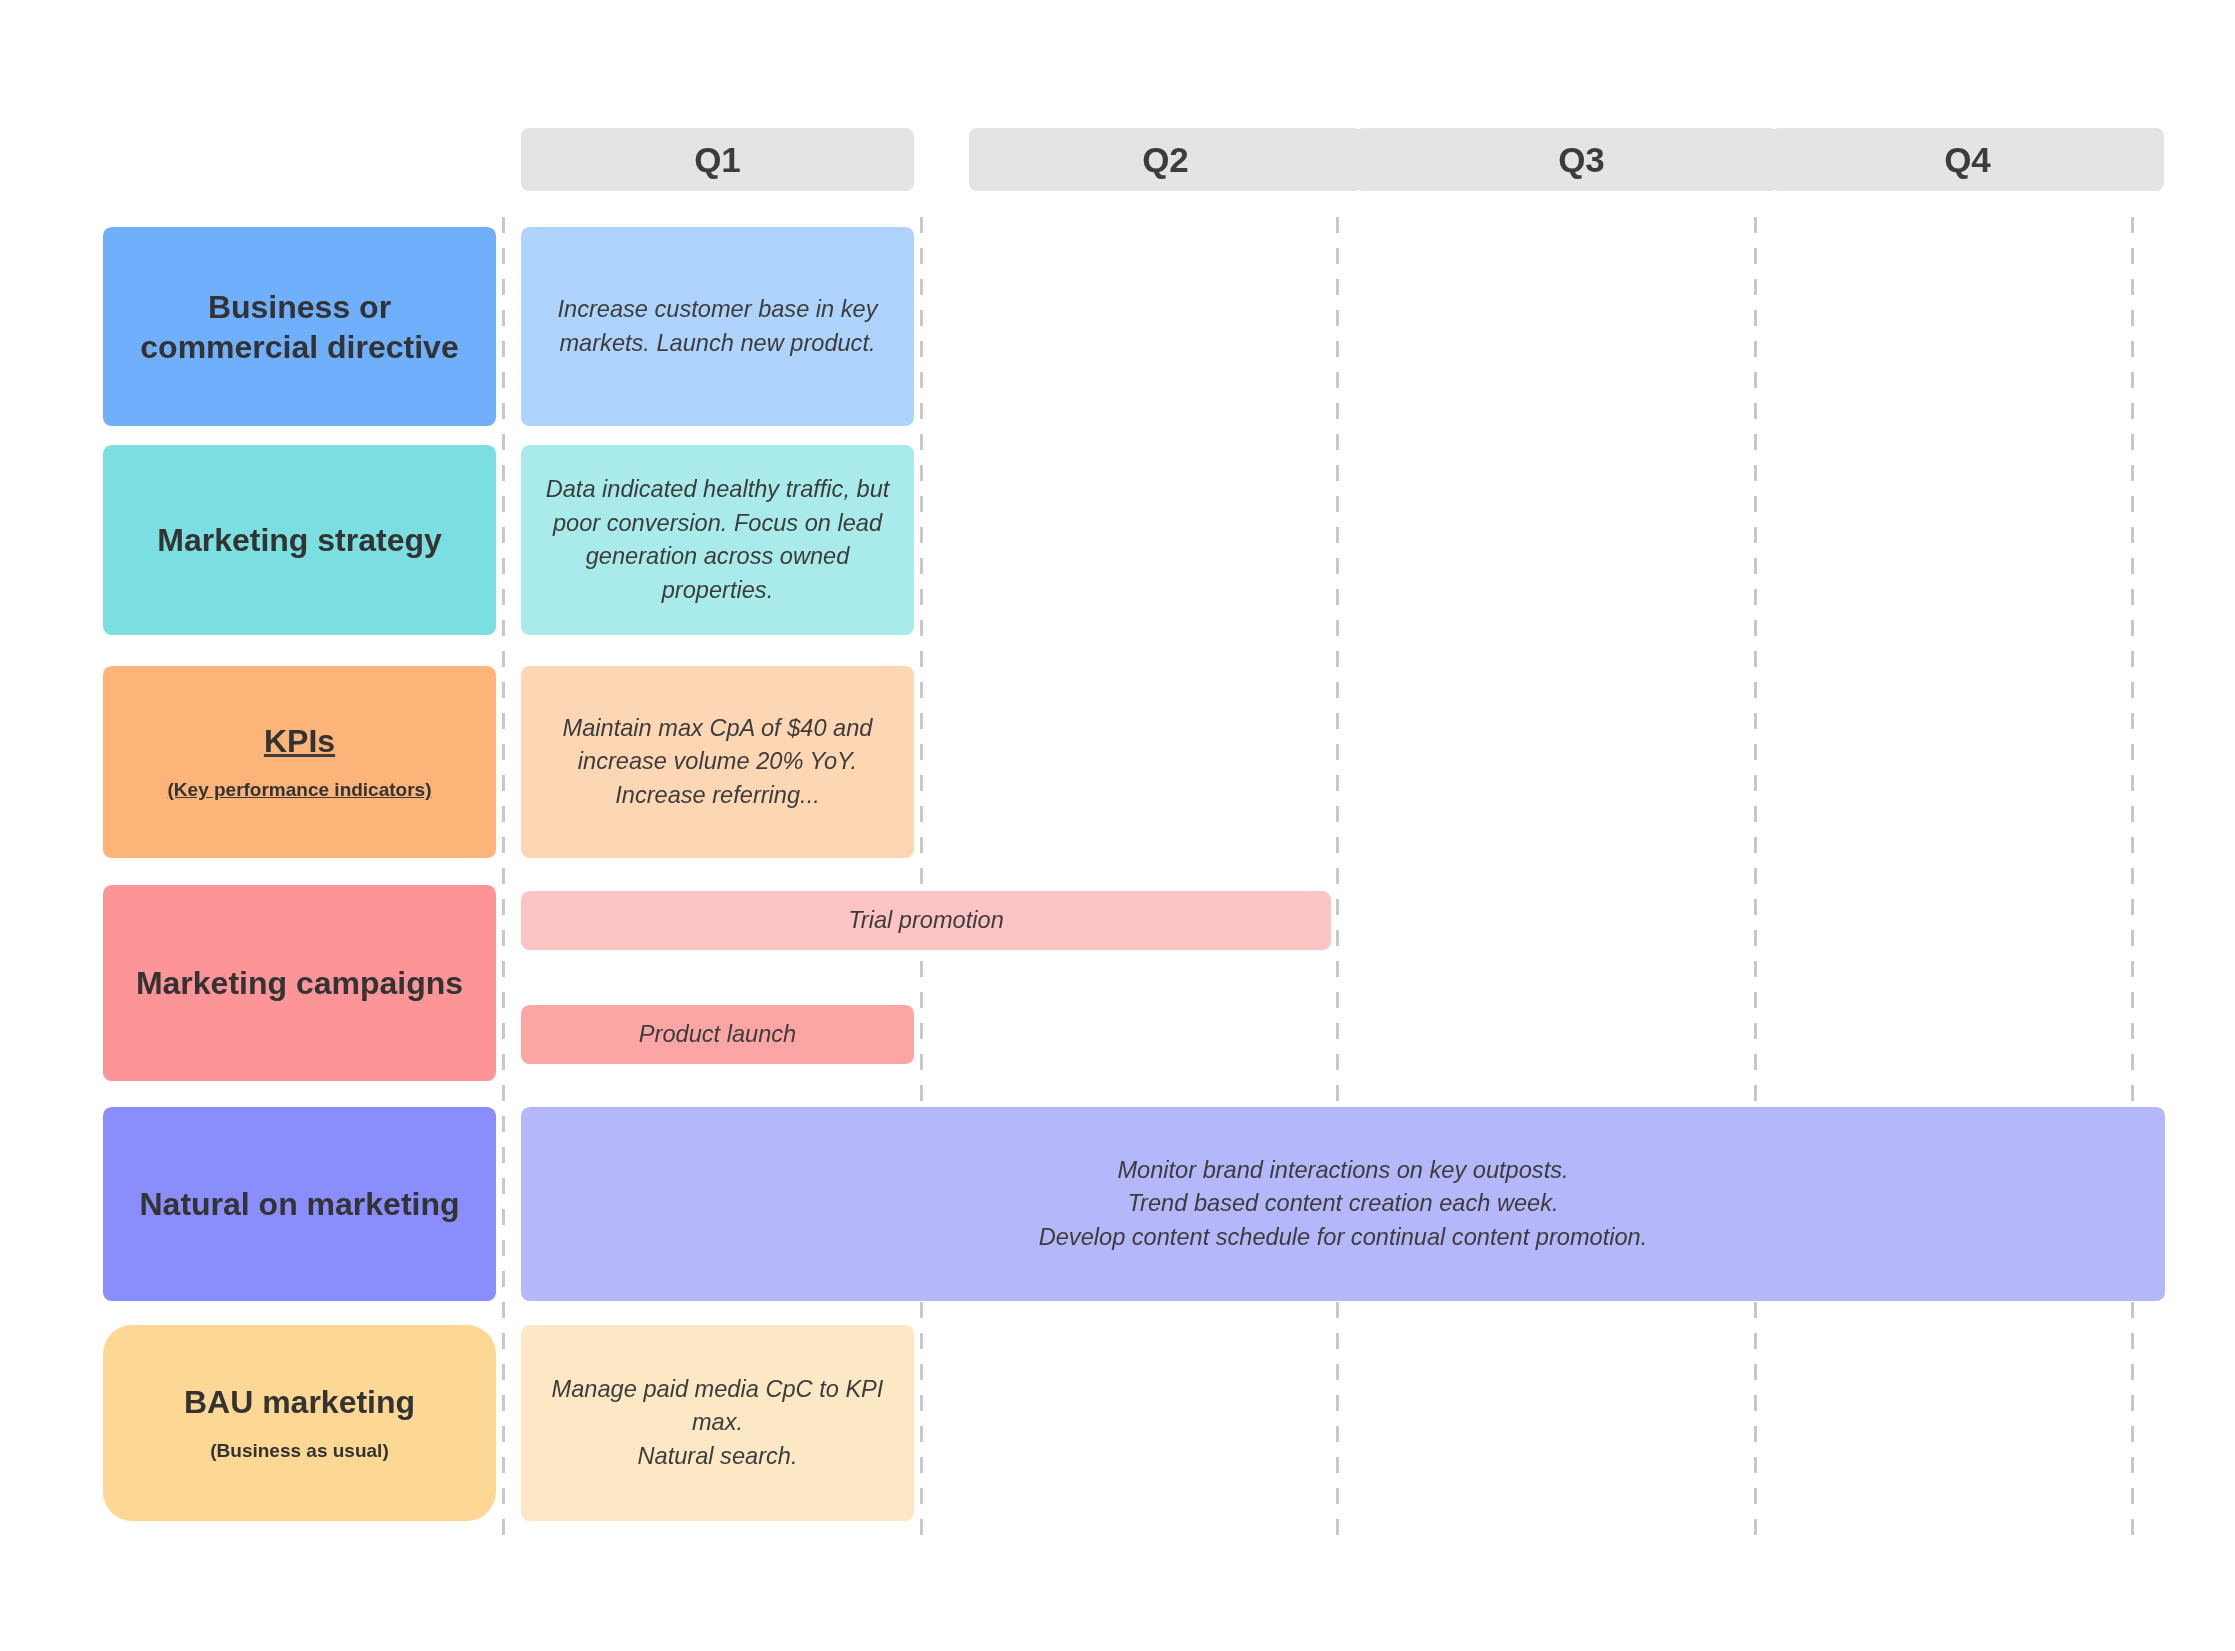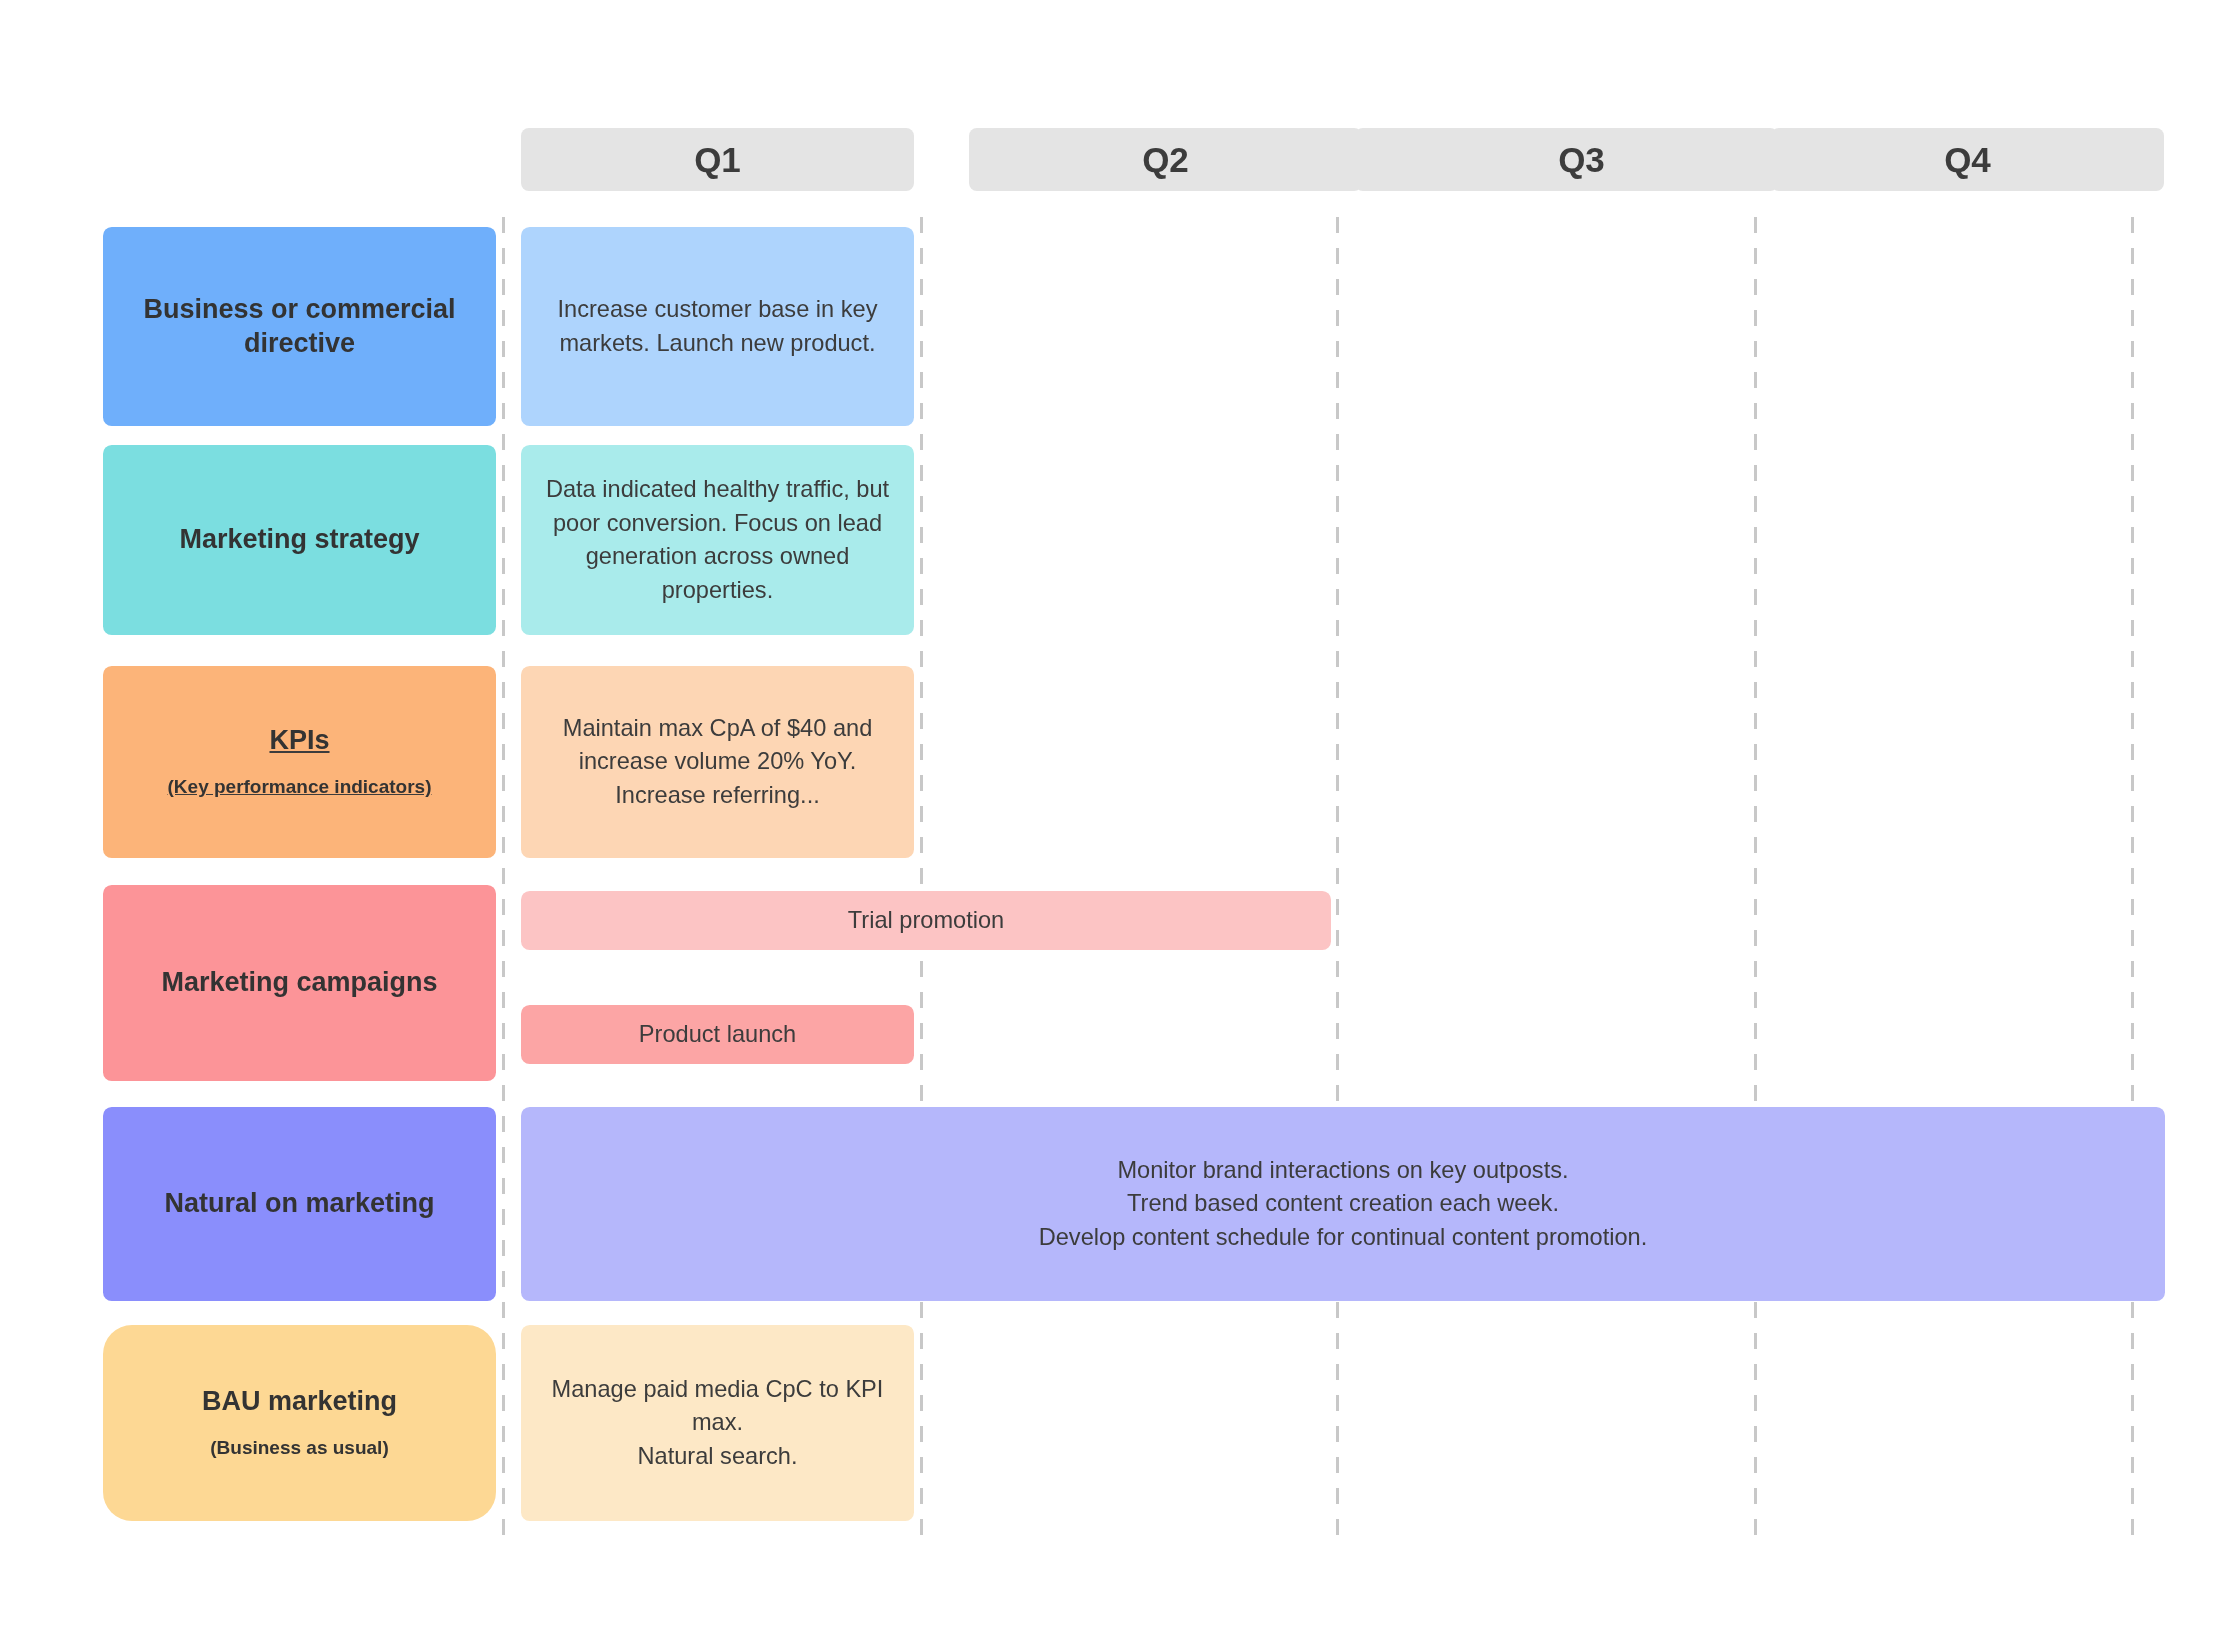--- a/index.html
+++ b/index.html
@@ -60,21 +60,21 @@
     border-radius: 8.7px;
     display: flex;
     flex-direction: column;
     align-items: center;
     justify-content: center;
     text-align: center;
     box-sizing: border-box;
     padding: 0 12.2px;
   }
   .row-label .title {
-    font-size: 27px;
+    font-size: 32px;
     font-weight: bold;
     line-height: 1.25;
     color: #333333;
   }
   .row-label .sub {
     font-size: 19px;
     font-weight: bold;
     line-height: 1.3;
     color: #333333;
     margin-top: 17px;
@@ -87,20 +87,21 @@
     display: flex;
     align-items: center;
     justify-content: center;
     text-align: center;
     box-sizing: border-box;
     padding: 7px 15.7px;
     font-size: 23.6px;
     line-height: 1.42;
     color: #3c3c3c;
     white-space: pre-line;
+    font-style: italic;
   }
 </style>
 </head>
 <body>
 
 <div id="board">
   <div id="dividers">
       <div class="divider" style="left: 502px;"></div>
       <div class="divider" style="left: 920px;"></div>
       <div class="divider" style="left: 1336px;"></div>

